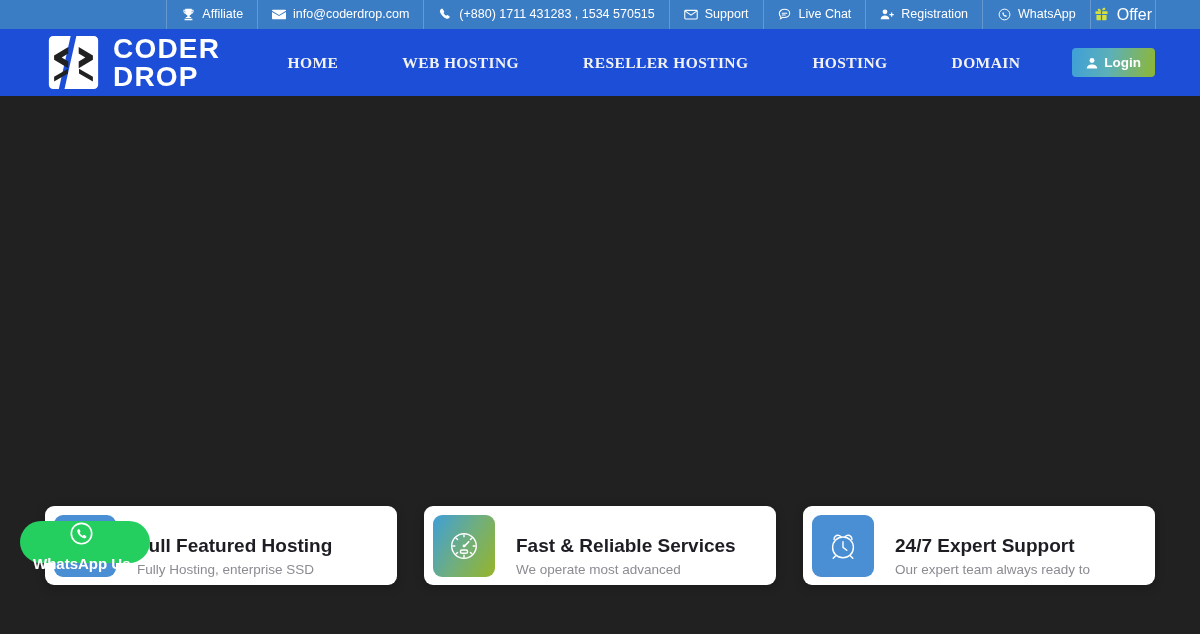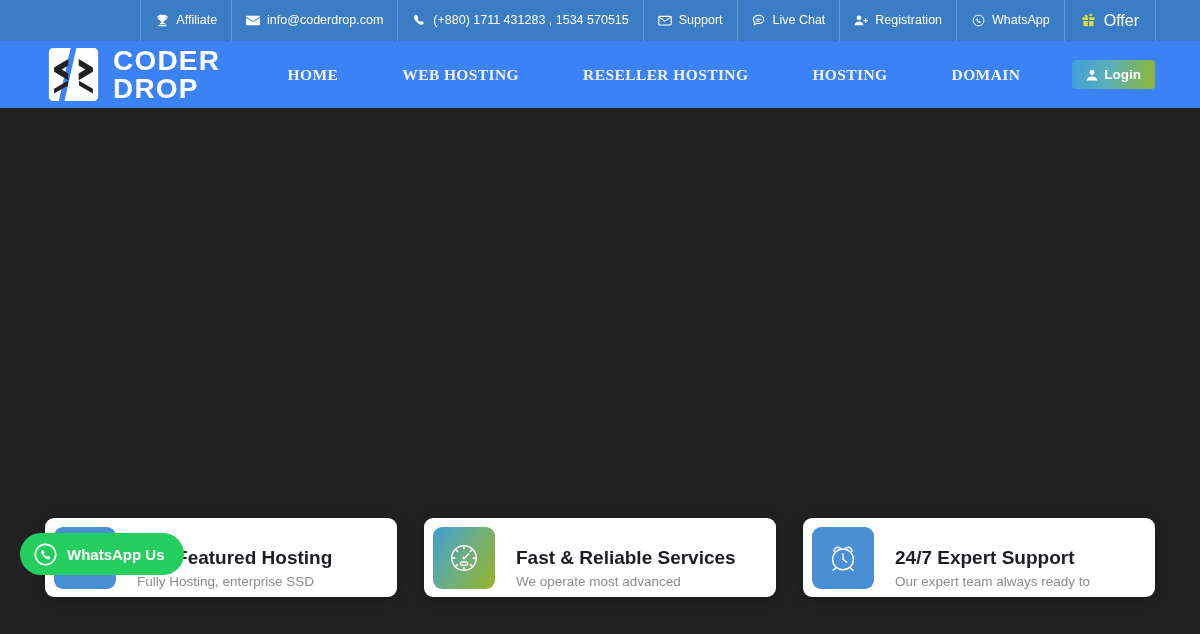--- a/index.html
+++ b/index.html
@@ -5,21 +5,21 @@
   * { margin:0; padding:0; box-sizing:border-box; }
   html, body { width:1200px; height:634px; overflow:hidden; }
   body {
     background:#212121;
     font-family:"Liberation Sans", sans-serif;
     -webkit-font-smoothing:antialiased;
   }
 
   
   .topbar {
-    height:41px;
+    height:29px;
     background:#3b7dc4;
     display:flex;
     align-items:stretch;
     justify-content:flex-end;
     padding-right:44px;
   }
   .topbar-item {
     display:flex;
     align-items:center;
     gap:7px;
@@ -33,27 +33,27 @@
   }
   .topbar-item:last-child { border-right:1px solid rgba(255,255,255,0.22); }
   .topbar-item .tb-icon {
     display:inline-flex;
     align-items:center;
     justify-content:center;
     width:14px; height:14px;
     flex:0 0 14px;
   }
   .topbar-item .tb-icon svg { display:block; }
-  .topbar-item.offer { font-size:16px; padding:0 16px; }
+  .topbar-item.offer { font-size:16px; padding:0 3px; }
   .topbar-item.offer .tb-icon { width:16px; height:16px; flex:0 0 16px; }
 
   
   .header {
     height:67px;
-    background:#3b82f6;
+    background:#1d4ed8;
     display:flex;
     align-items:center;
     padding:0 45px 0 45px;
     position:relative;
   }
   .brand { display:flex; align-items:center; gap:11px; cursor:pointer; }
   .brand-mark { width:57px; height:53px; display:block; }
   .brand-text {
     color:#ffffff;
     font-size:28px;
@@ -157,20 +157,21 @@
     gap:9px;
     padding:0 19px 0 13px;
     border-radius:21px;
     background:#25cf5f;
     color:#ffffff;
     font-size:15px;
     font-weight:bold;
     z-index:30;
     cursor:pointer;
     white-space:nowrap;
+    flex-direction:column;
   }
   .wa-float svg { display:block; }
 </style>
 </head>
 <body>
 
 <div class="topbar">
 
   <div class="topbar-item">
     <span class="tb-icon">

